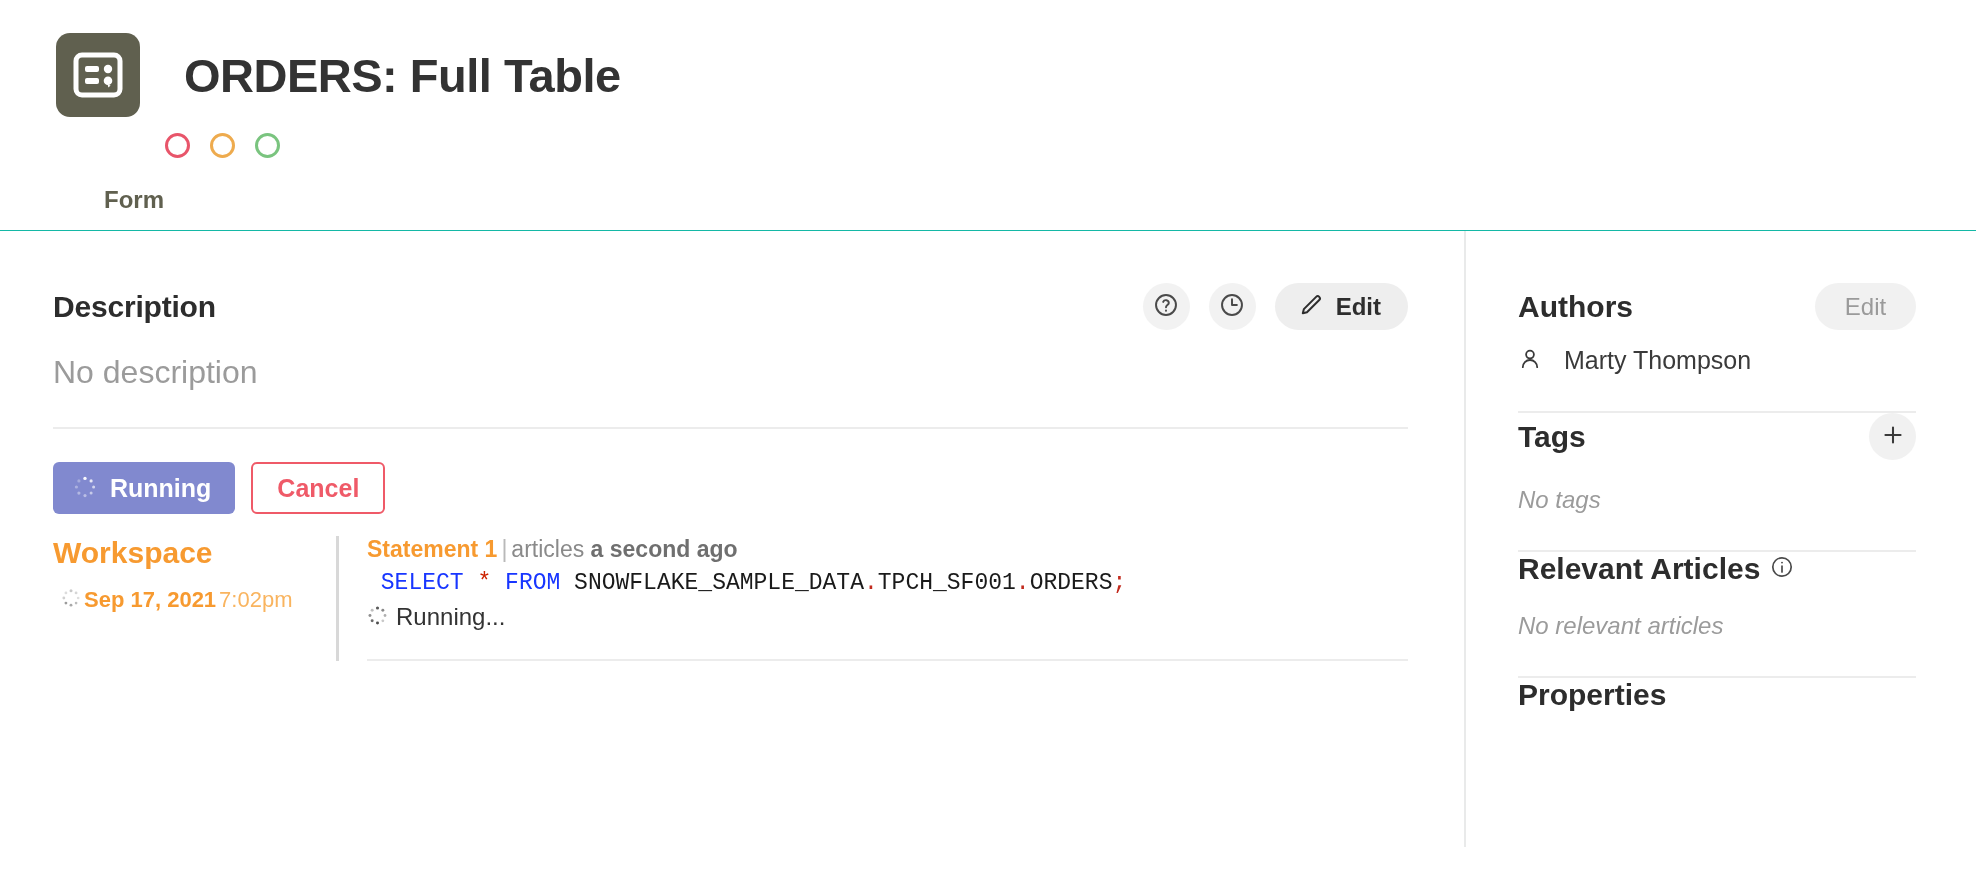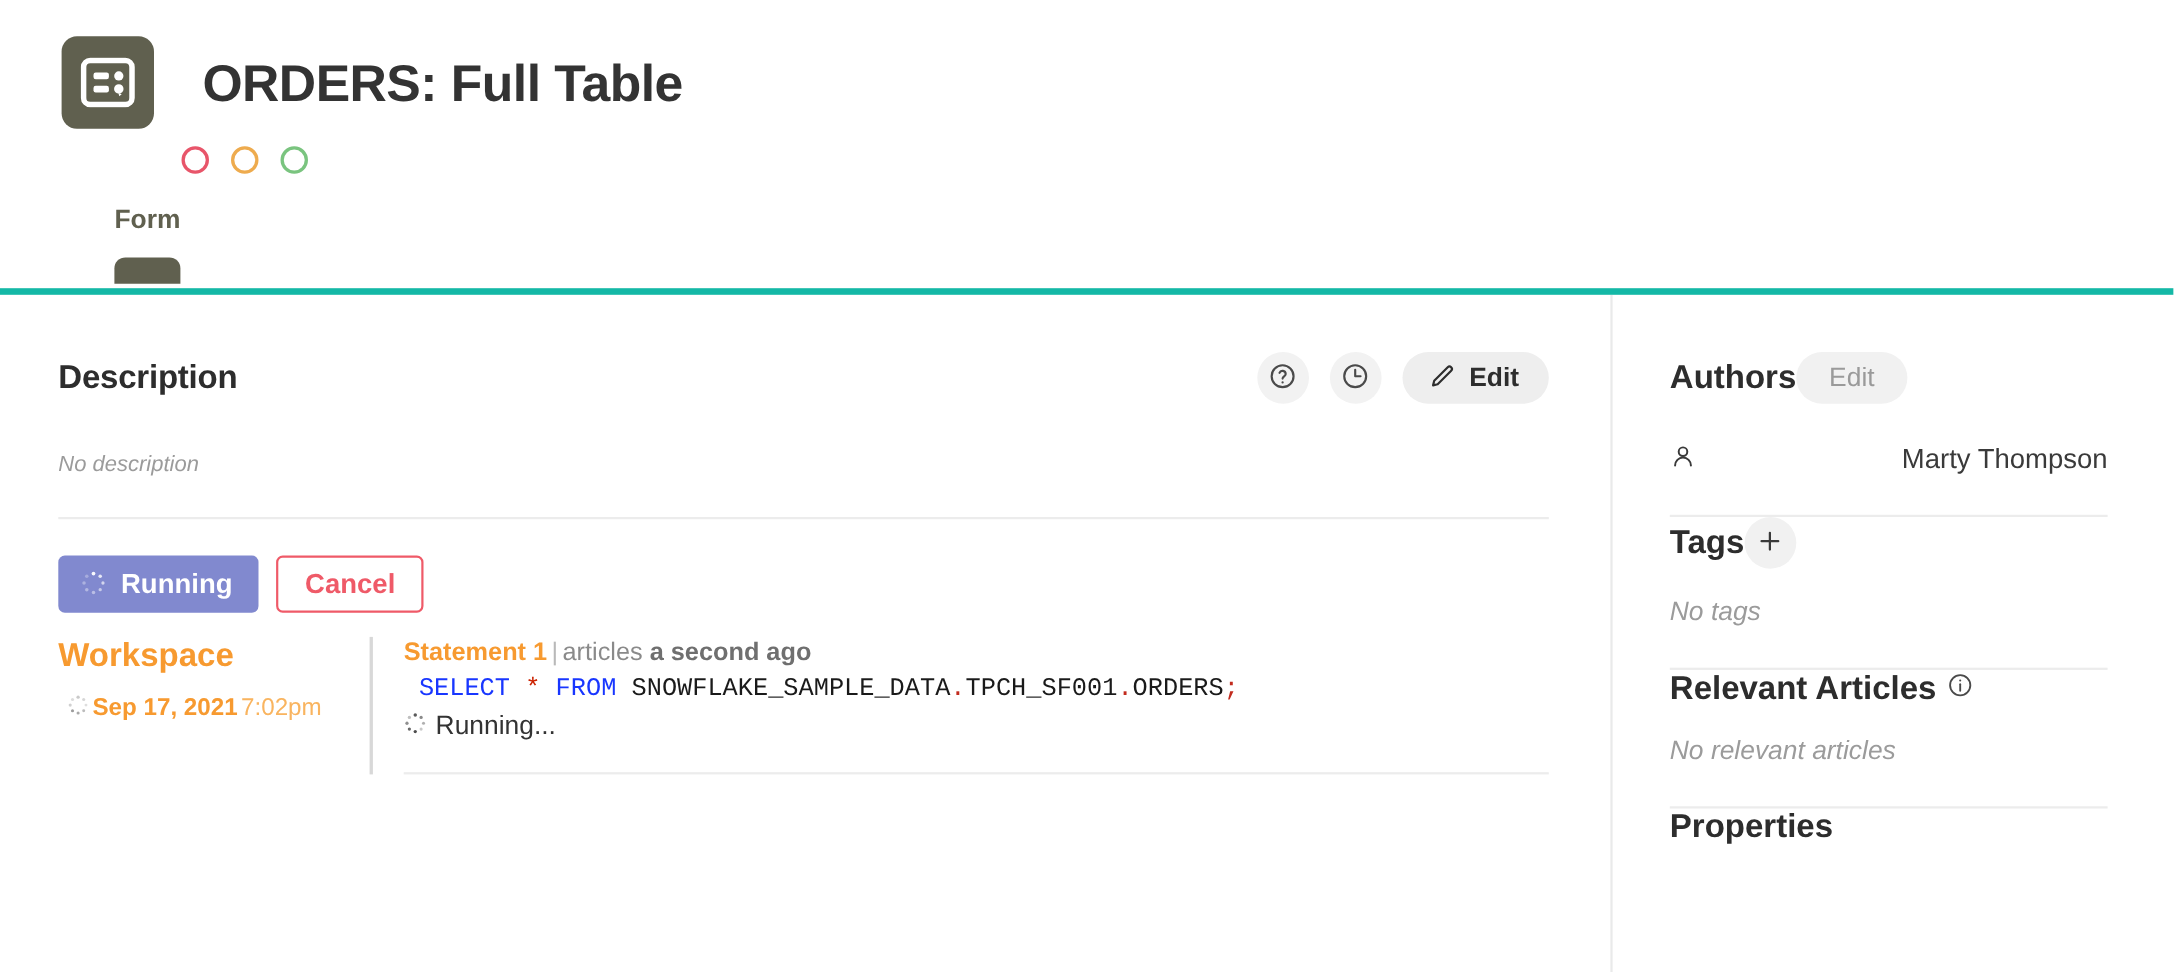--- a/index.html
+++ b/index.html
@@ -7,23 +7,23 @@
     width: 1976px;
     height: 884px;
     background: #ffffff;
     font-family: "Liberation Sans", sans-serif;
     overflow: hidden;
   }
 
   
   .app-header {
     position: relative;
-    height: 268px;
+    height: 231px;
     background: #ffffff;
-    border-bottom: 6px solid #14b8a6;
+    border-bottom: 1px solid #14b8a6;
     overflow: hidden;
   }
   .title-row {
     display: flex;
     align-items: center;
     padding: 33px 0 0 56px;
   }
   .doc-icon {
     width: 84px;
     height: 84px;
@@ -143,23 +143,22 @@
     padding: 0 27px 0 23px;
     border: none;
     cursor: pointer;
   }
   .edit-btn .lbl {
     font-size: 24px;
     font-weight: bold;
     color: #2d2d2d;
   }
   .no-description {
-    margin-top: 44px;
-    font-size: 20px;
-    font-style: italic;
+    margin-top: 24px;
+    font-size: 32px;
     color: #9b9b9b;
   }
   .hr {
     height: 2px;
     background: #ececec;
     border: 0;
   }
   .hr-desc { margin-top: 36px; }
 
   
@@ -271,20 +270,22 @@
   .running-line .lbl {
     font-size: 24px;
     color: #333333;
   }
   .hr-results { margin-top: 28px; }
 
   
   .side-head {
     display: flex;
     align-items: center;
+    justify-content: space-between;
+    gap: 24px;
   }
   .side-title {
     font-size: 30px;
     font-weight: bold;
     color: #2d2d2d;
     display: flex;
     align-items: center;
     gap: 10px;
   }
   .edit-ghost {
@@ -309,23 +310,22 @@
     background: #f1f1f1;
     display: flex;
     align-items: center;
     justify-content: center;
     border: none;
     cursor: pointer;
   }
   .author-row {
     display: flex;
     align-items: center;
-    gap: 11px;
-    margin-top: 36px;
-    justify-content: space-between;
+    gap: 22px;
+    margin-top: 16px;
   }
   .author-name {
     font-size: 25px;
     color: #3a3a3a;
   }
   .empty-italic {
     margin-top: 26px;
     font-size: 24px;
     font-style: italic;
     color: #9b9b9b;

